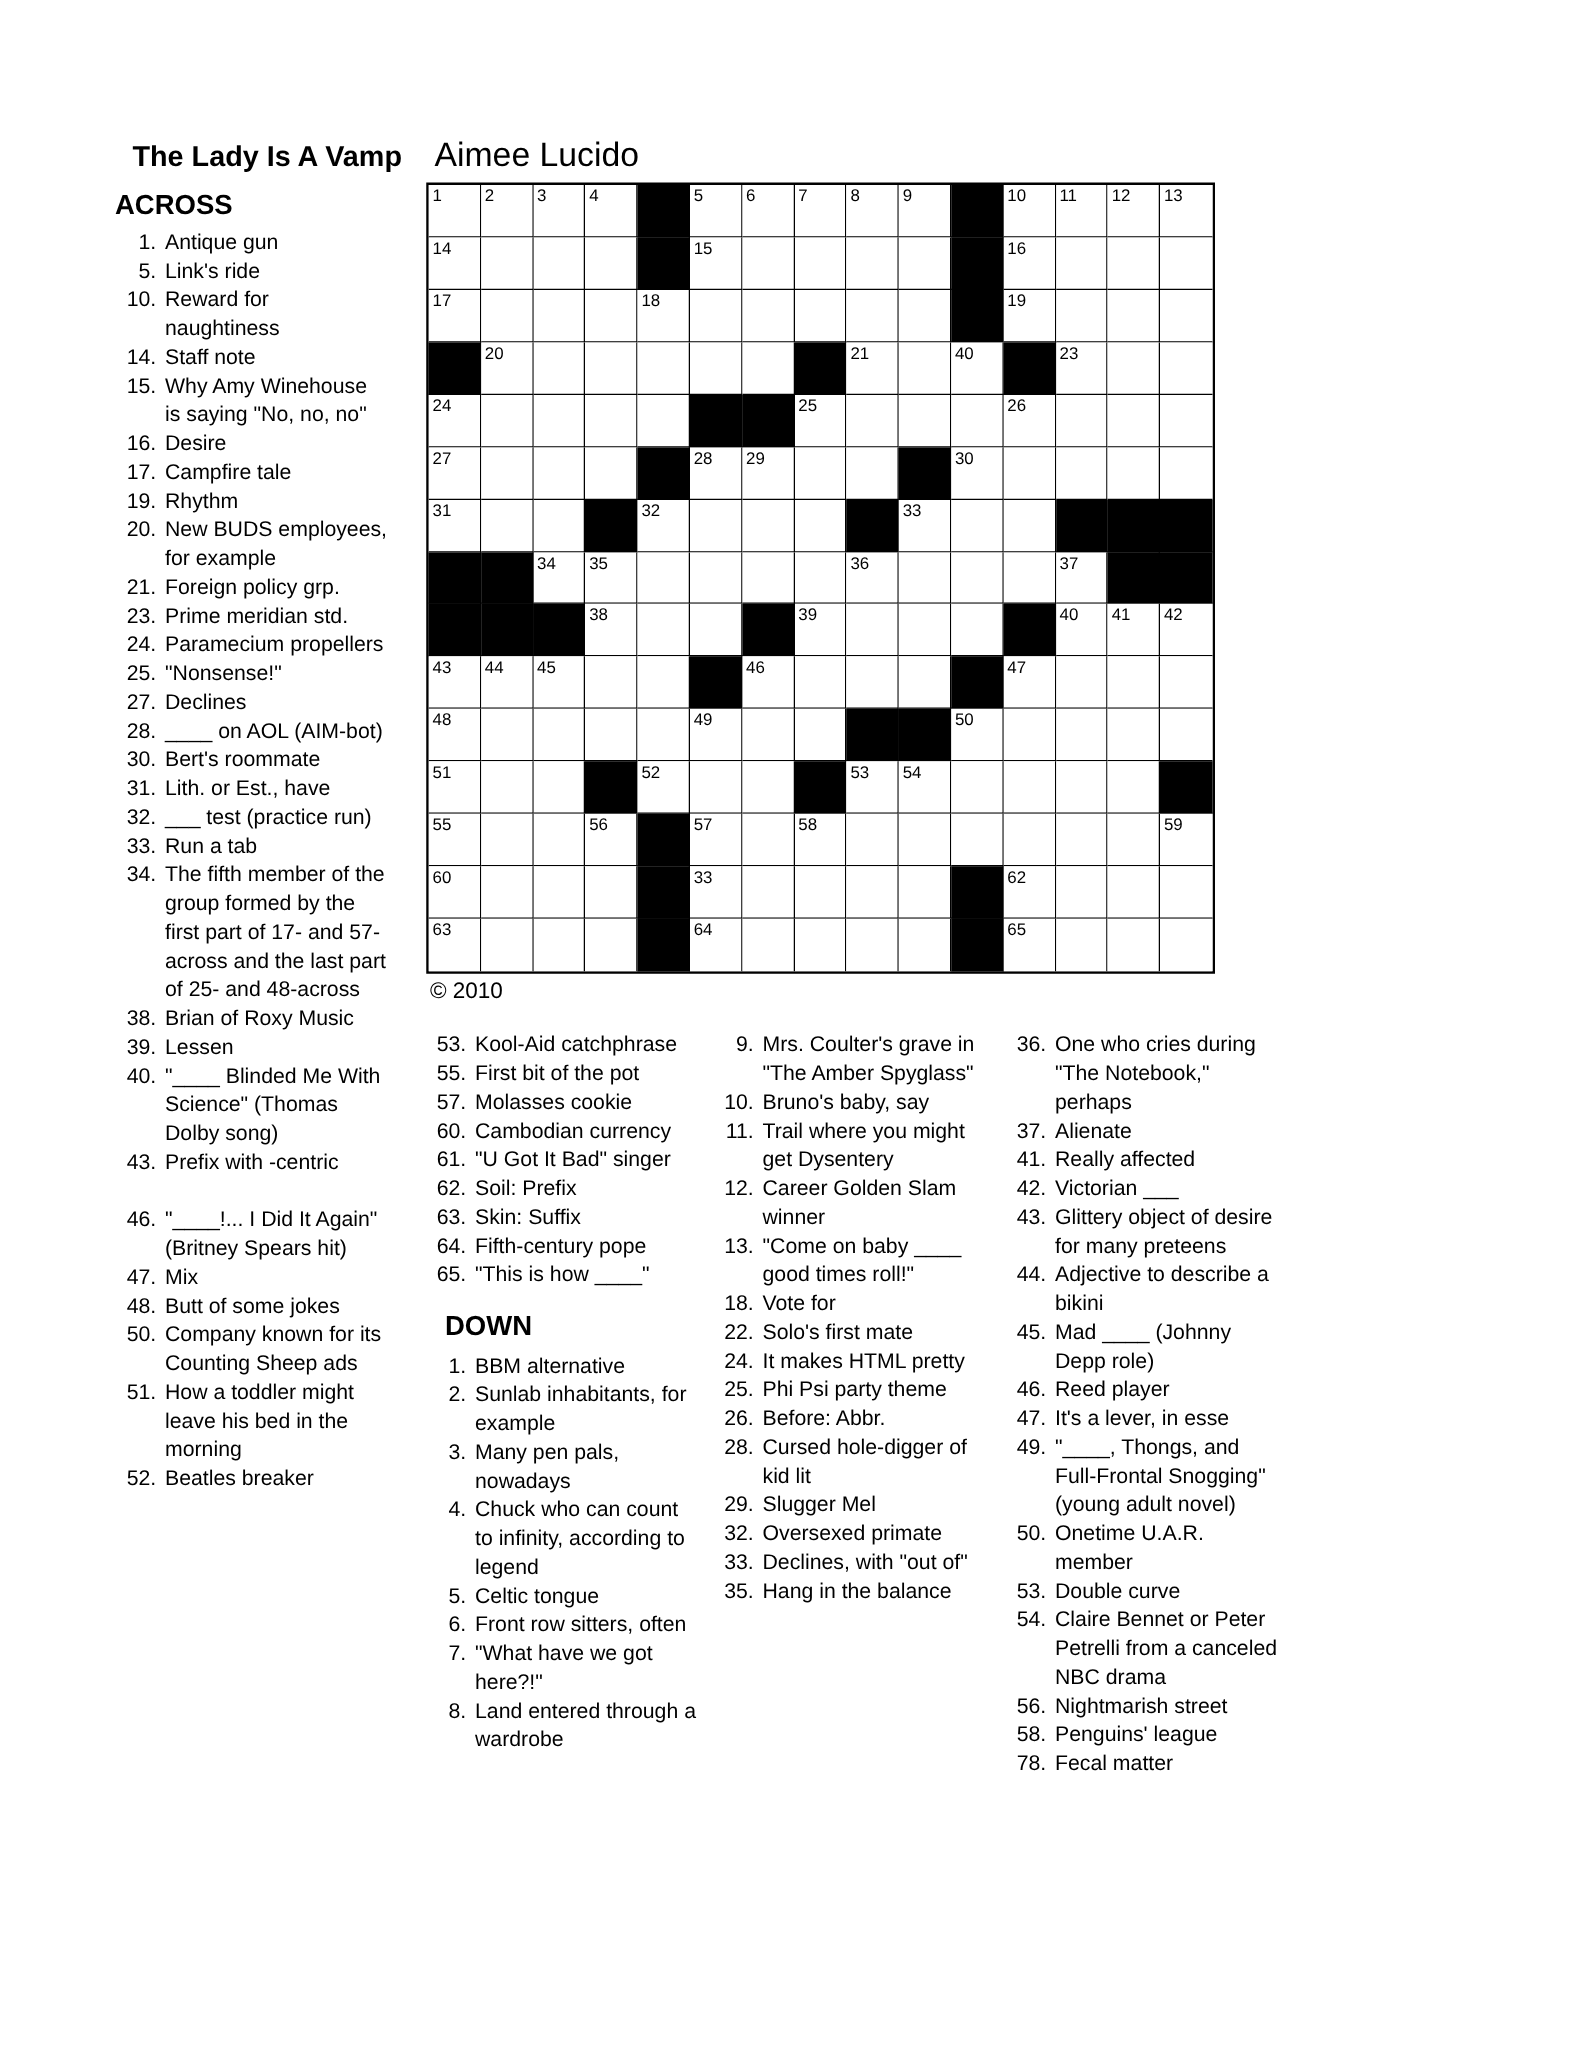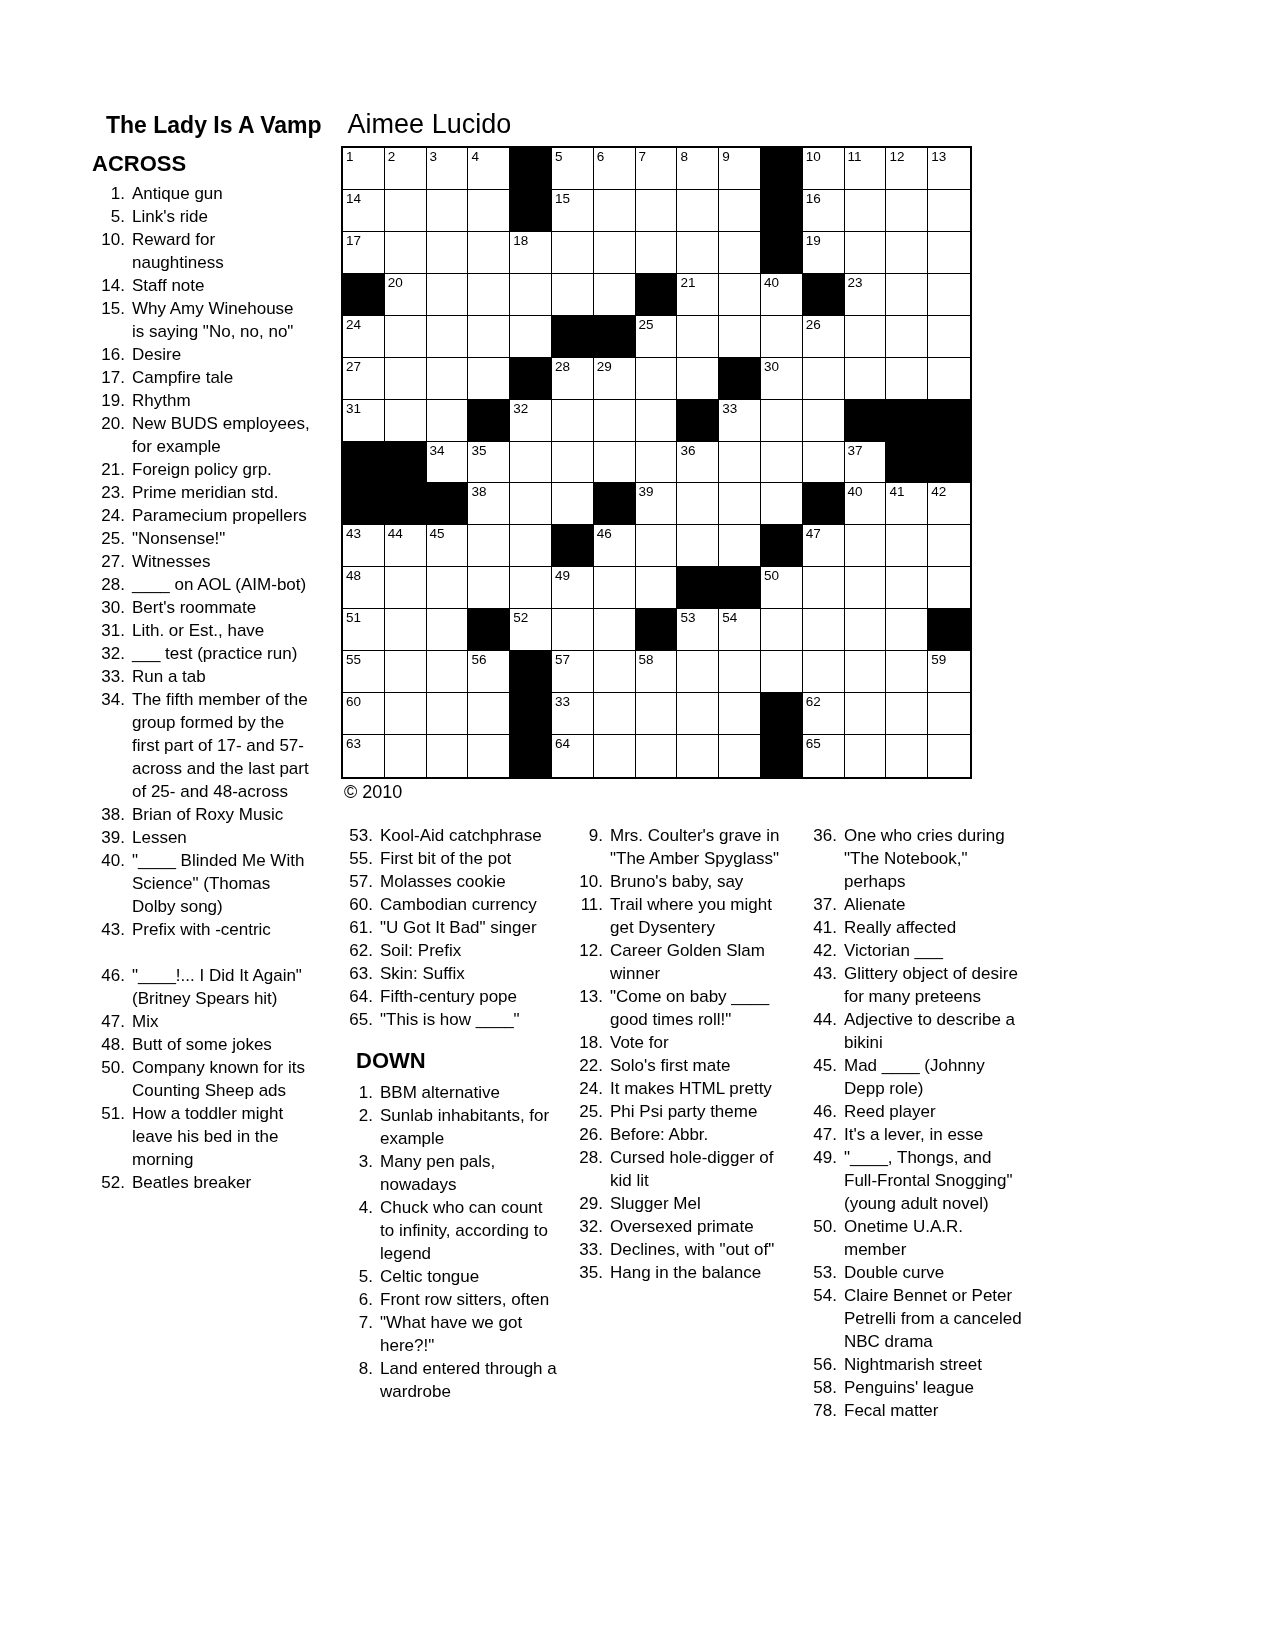--- a/index.html
+++ b/index.html
@@ -97,21 +97,21 @@
         <div class="clue">
           <span class="cnum">24.</span>
           <span class="ctext">Paramecium propellers</span>
         </div>
         <div class="clue">
           <span class="cnum">25.</span>
           <span class="ctext">"Nonsense!"</span>
         </div>
         <div class="clue">
           <span class="cnum">27.</span>
-          <span class="ctext">Witnesses</span>
+          <span class="ctext">Declines</span>
         </div>
         <div class="clue">
           <span class="cnum">28.</span>
           <span class="ctext">____ on AOL (AIM-bot)</span>
         </div>
         <div class="clue">
           <span class="cnum">30.</span>
           <span class="ctext">Bert's roommate</span>
         </div>
         <div class="clue">

